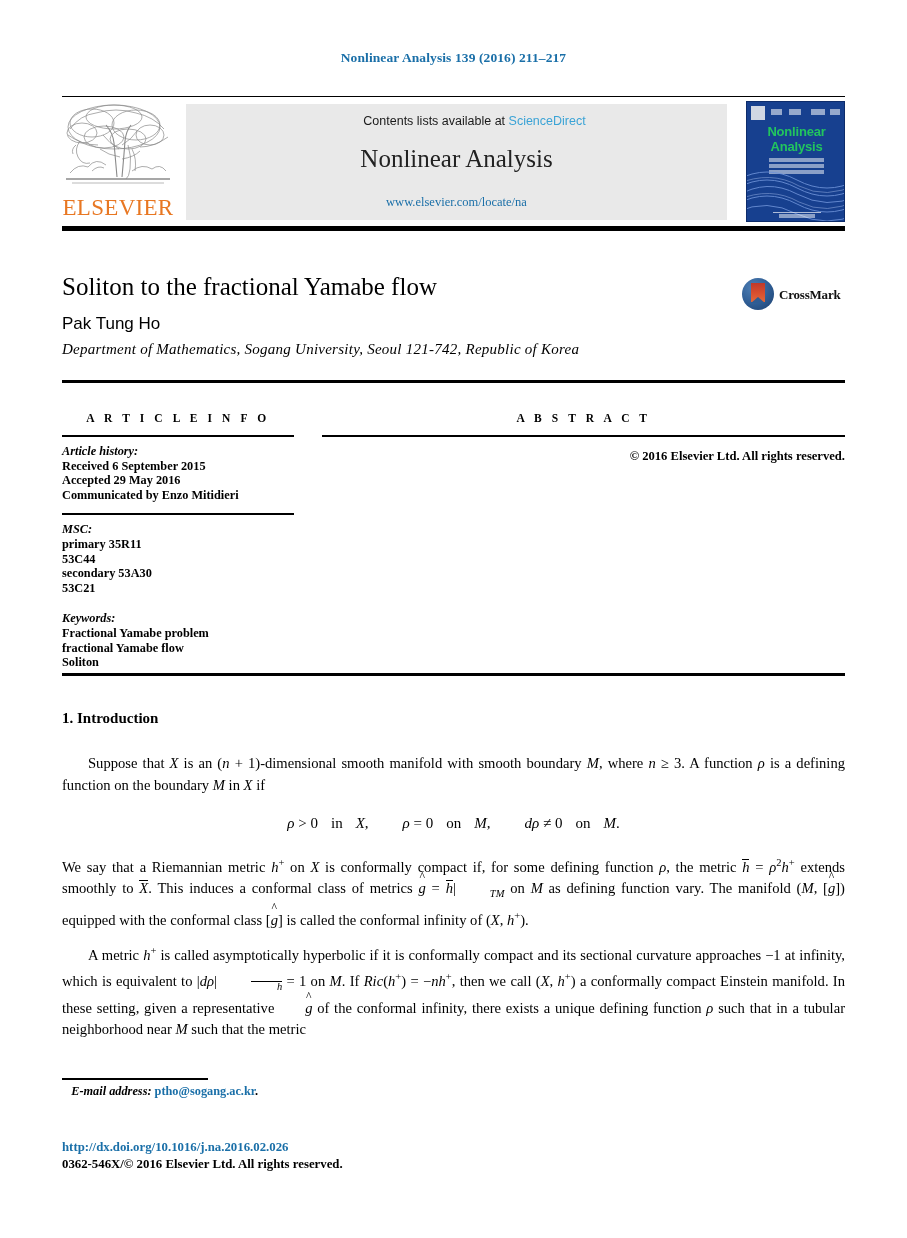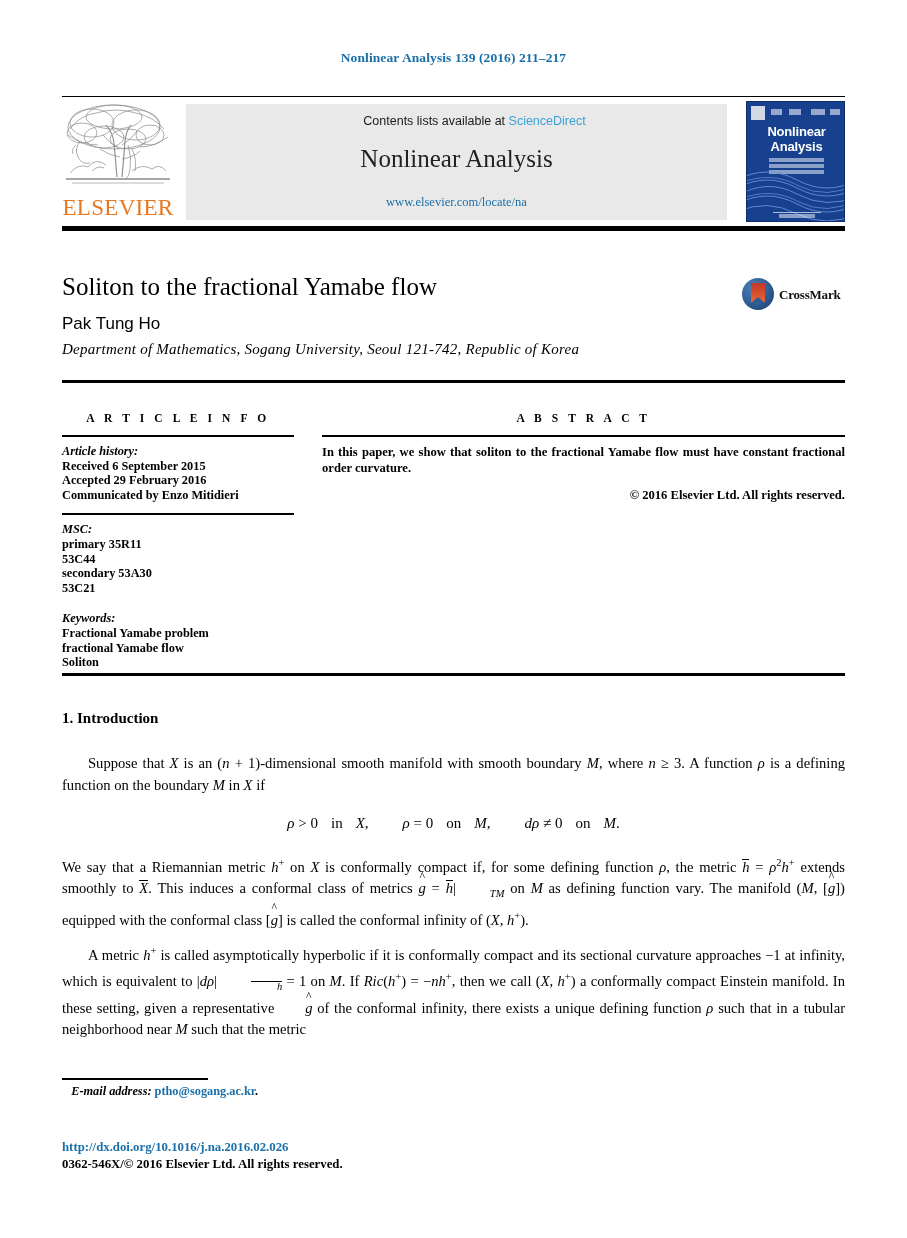--- a/index.html
+++ b/index.html
@@ -155,21 +155,21 @@
        rgba(255,255,255,0.55) 26% 44%, transparent 44% 58%,
        rgba(255,255,255,0.55) 58% 78%, transparent 78% 86%,
        rgba(255,255,255,0.55) 86% 100%);
   }
   .cover-title {
     position: absolute;
     top: 22px;
     left: 0;
     width: 99px;
     text-align: center;
-    color: #ffffff;
+    color: #22c55e;
     font-family: "Liberation Sans", sans-serif;
     font-weight: bold;
     font-size: 13px;
     line-height: 15px;
     letter-spacing: -0.2px;
   }
   .cover-sub {
     position: absolute;
     top: 56px;
     left: 22px;
@@ -532,21 +532,21 @@
   </div>
 
   <div class="rule-title"></div>
 
   <div class="info-col">
     <div class="sec-head">A R T I C L E   I N F O</div>
     <div class="hr-thin"></div>
     <div class="info-group">
       <span class="lbl">Article history:</span>
       <span class="ln">Received 6 September 2015</span>
-      <span class="ln">Accepted 29 February 2016</span>
+      <span class="ln">Accepted 29 May 2016</span>
       <span class="ln">Communicated by Enzo Mitidieri</span>
     </div>
     <div class="hr-thin2"></div>
     <div class="info-group">
       <span class="lbl">MSC:</span>
       <span class="ln">primary 35R11</span>
       <span class="ln">53C44</span>
       <span class="ln">secondary 53A30</span>
       <span class="ln">53C21</span>
     </div>
@@ -554,21 +554,20 @@
       <span class="lbl">Keywords:</span>
       <span class="ln">Fractional Yamabe problem</span>
       <span class="ln">fractional Yamabe flow</span>
       <span class="ln">Soliton</span>
     </div>
   </div>
 
   <div class="abs-col">
     <div class="sec-head">A B S T R A C T</div>
     <div class="hr-thin"></div>
-    <div class="abs-body">In this paper, we show that soliton to the fractional Yamabe flow must have constant fractional order curvature.</div>
     <div class="abs-copy">© 2016 Elsevier Ltd. All rights reserved.</div>
   </div>
 
   <div class="rule-body-top"></div>
 
   <div class="body-col">
     <h2 class="h2">1. Introduction</h2>
 
     <p class="para indent"><span>Suppose that </span><span class="mi">X</span><span> is an (</span><span class="mi">n</span><span> + 1)-dimensional smooth manifold with smooth boundary </span><span class="mi">M</span><span>, where </span><span class="mi">n</span><span> ≥ 3. A function </span><span class="mi">ρ</span><span> is a defining function on the boundary </span><span class="mi">M</span><span> in </span><span class="mi">X</span><span> if</span></p>
 

